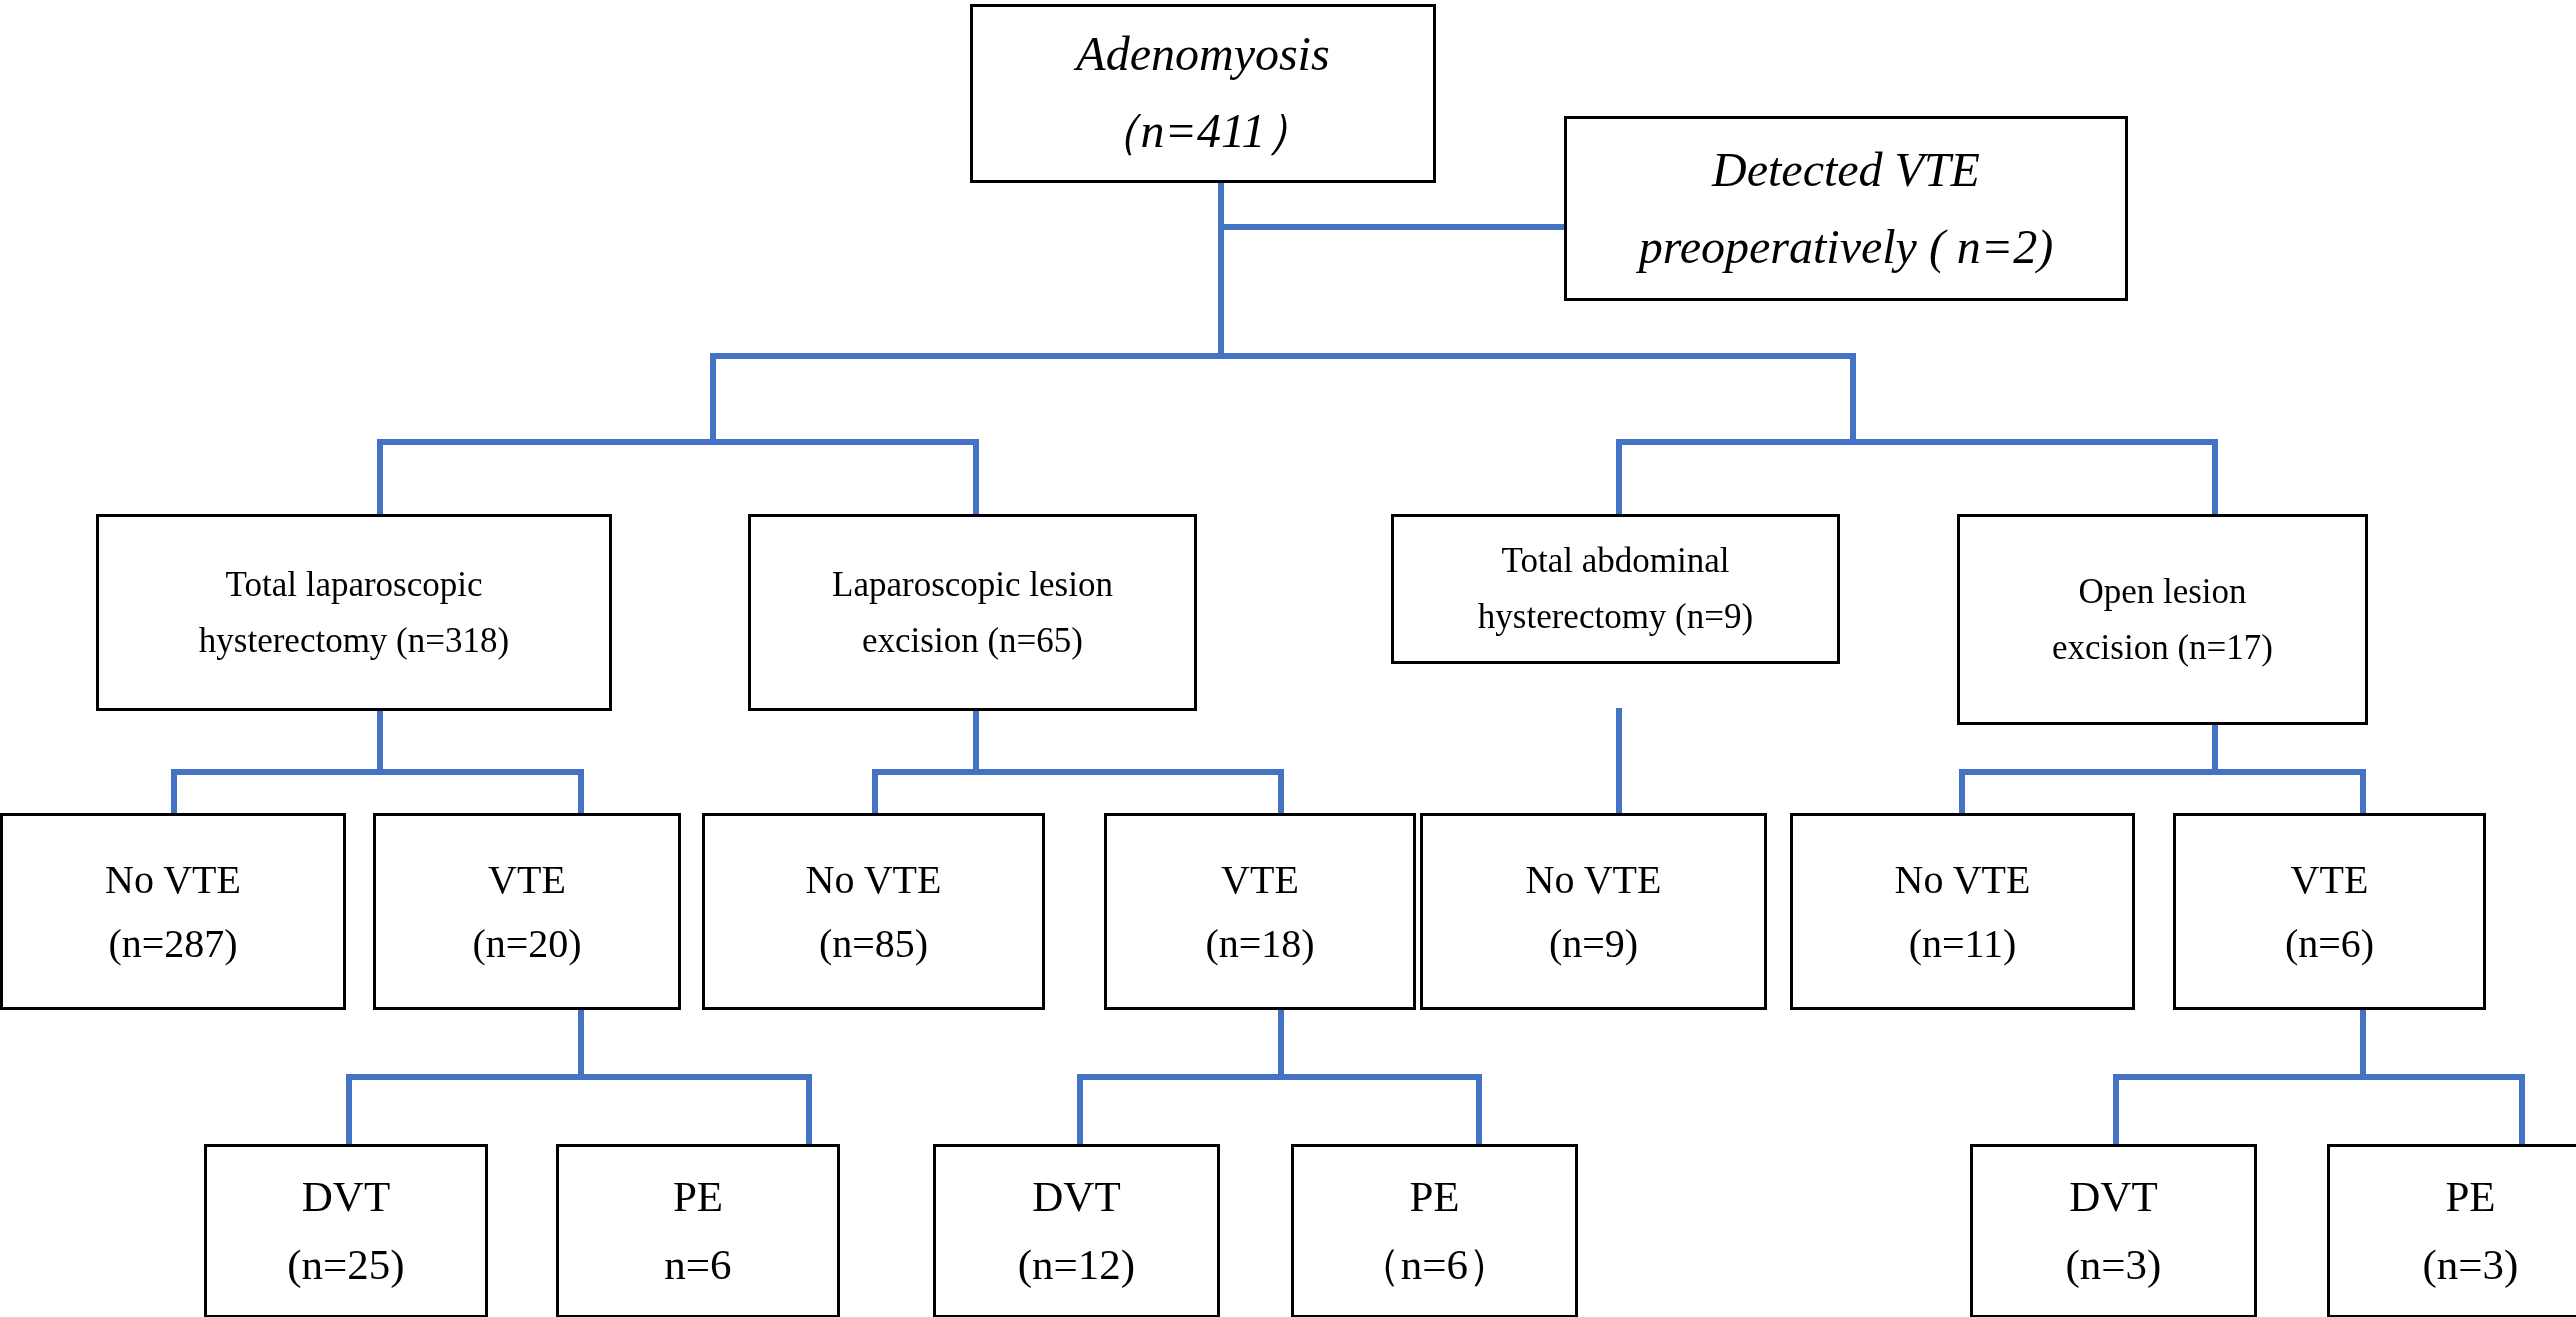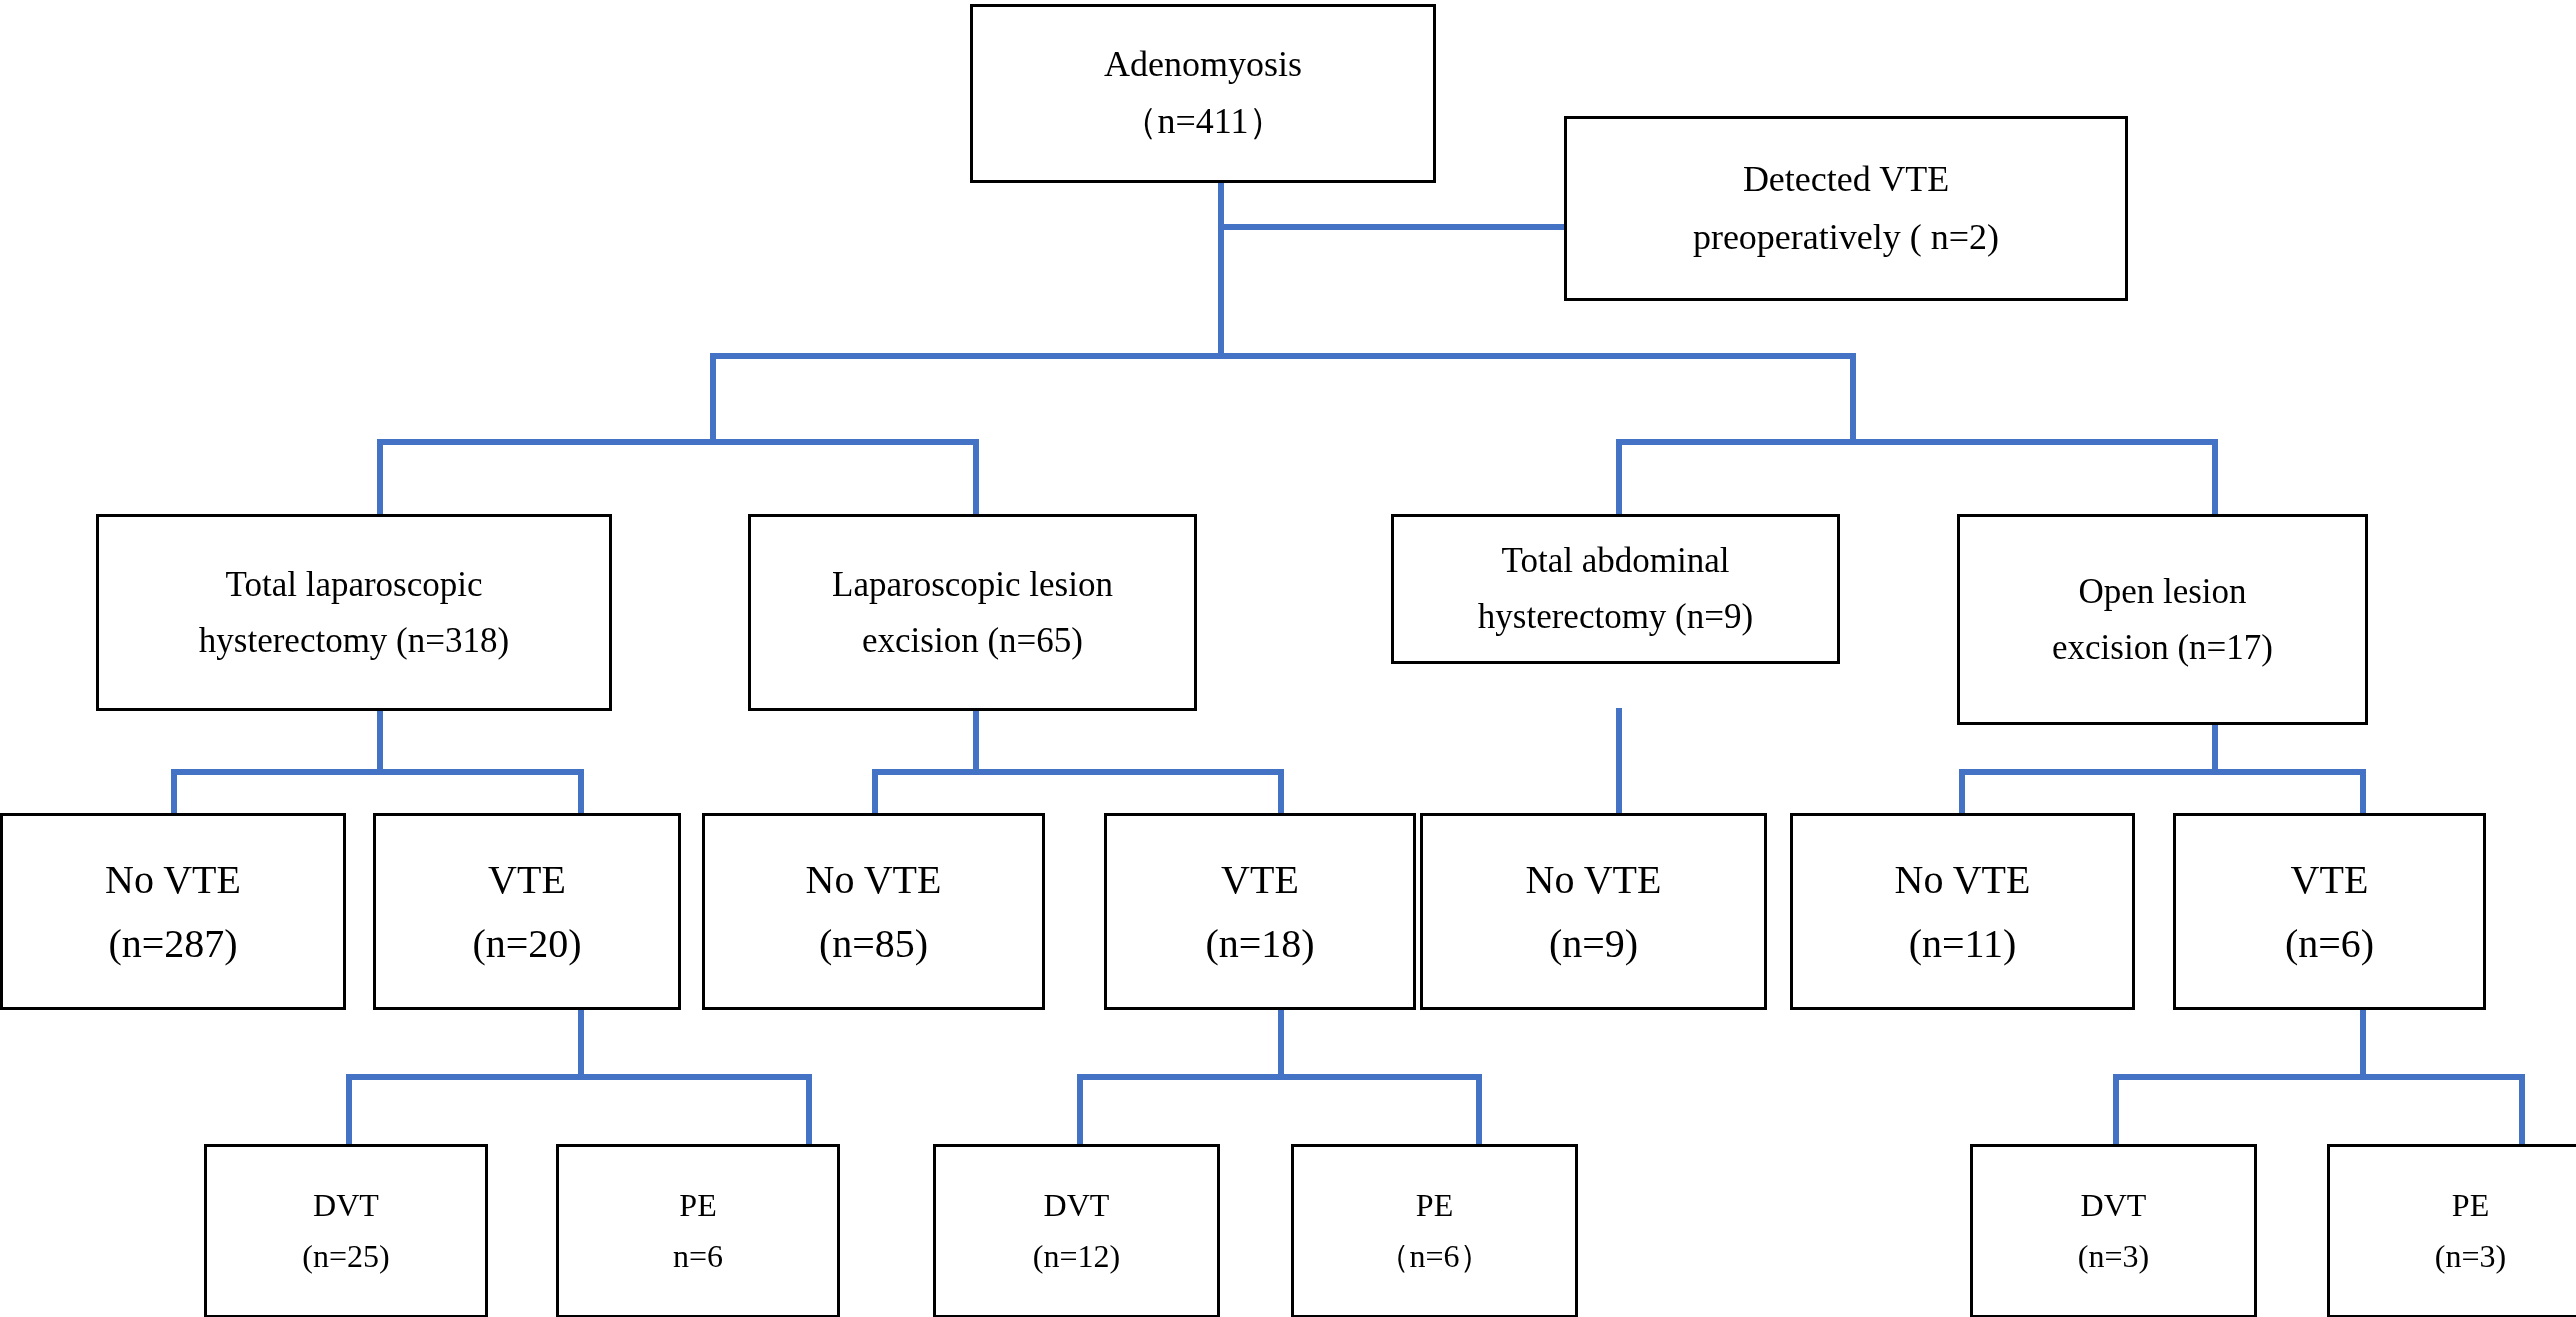--- a/index.html
+++ b/index.html
@@ -31,24 +31,24 @@
     z-index: 3;
   }
   .node .line1,
   .node .line2 {
     display: block;
     white-space: nowrap;
   }
   .node.two-line .line1 { margin-bottom: 0.30em; }
 
   
-  .fs-root   { font-size: 36px; }
+  .fs-root   { font-size: 48px; font-style: italic; }
   .fs-lvl2   { font-size: 35px; }
   .fs-lvl3   { font-size: 40px; }
-  .fs-lvl4   { font-size: 32px; }
+  .fs-lvl4   { font-size: 43px; }
 
   
   .conn {
     position: absolute;
     background: #4472C4;
     z-index: 1;
   }
   .conn.v { width: 6.1px; }
   .conn.h { height: 6.1px; }
 </style>

